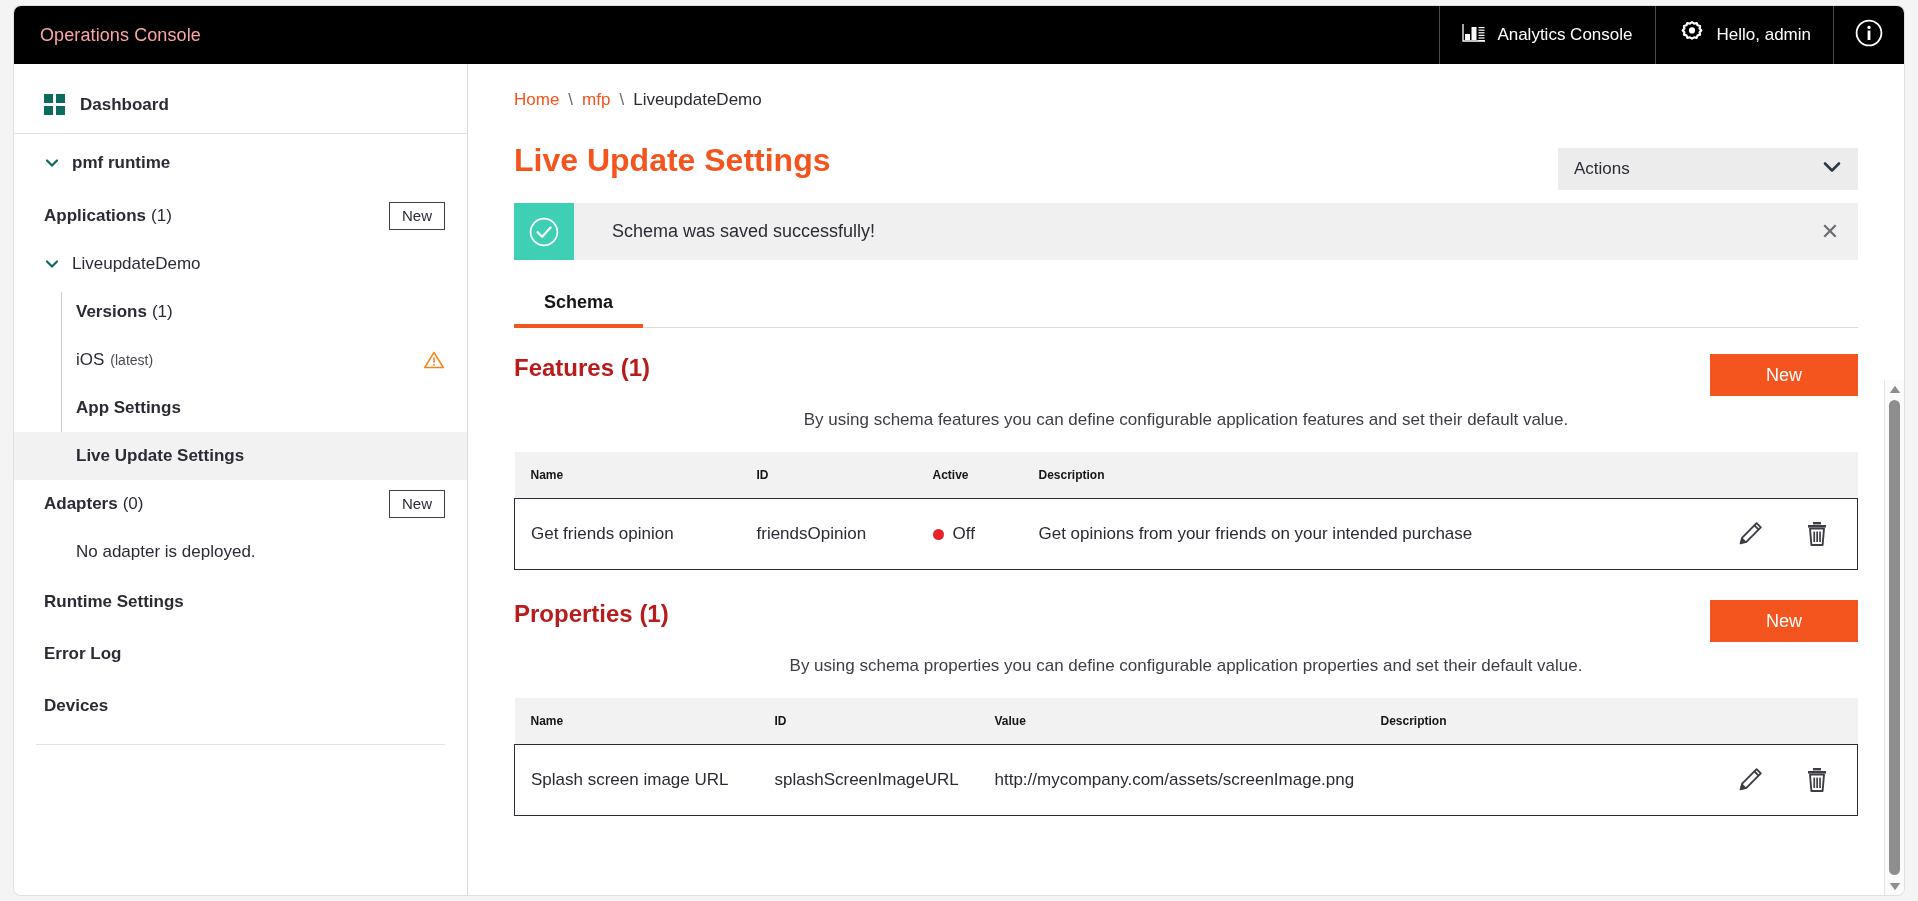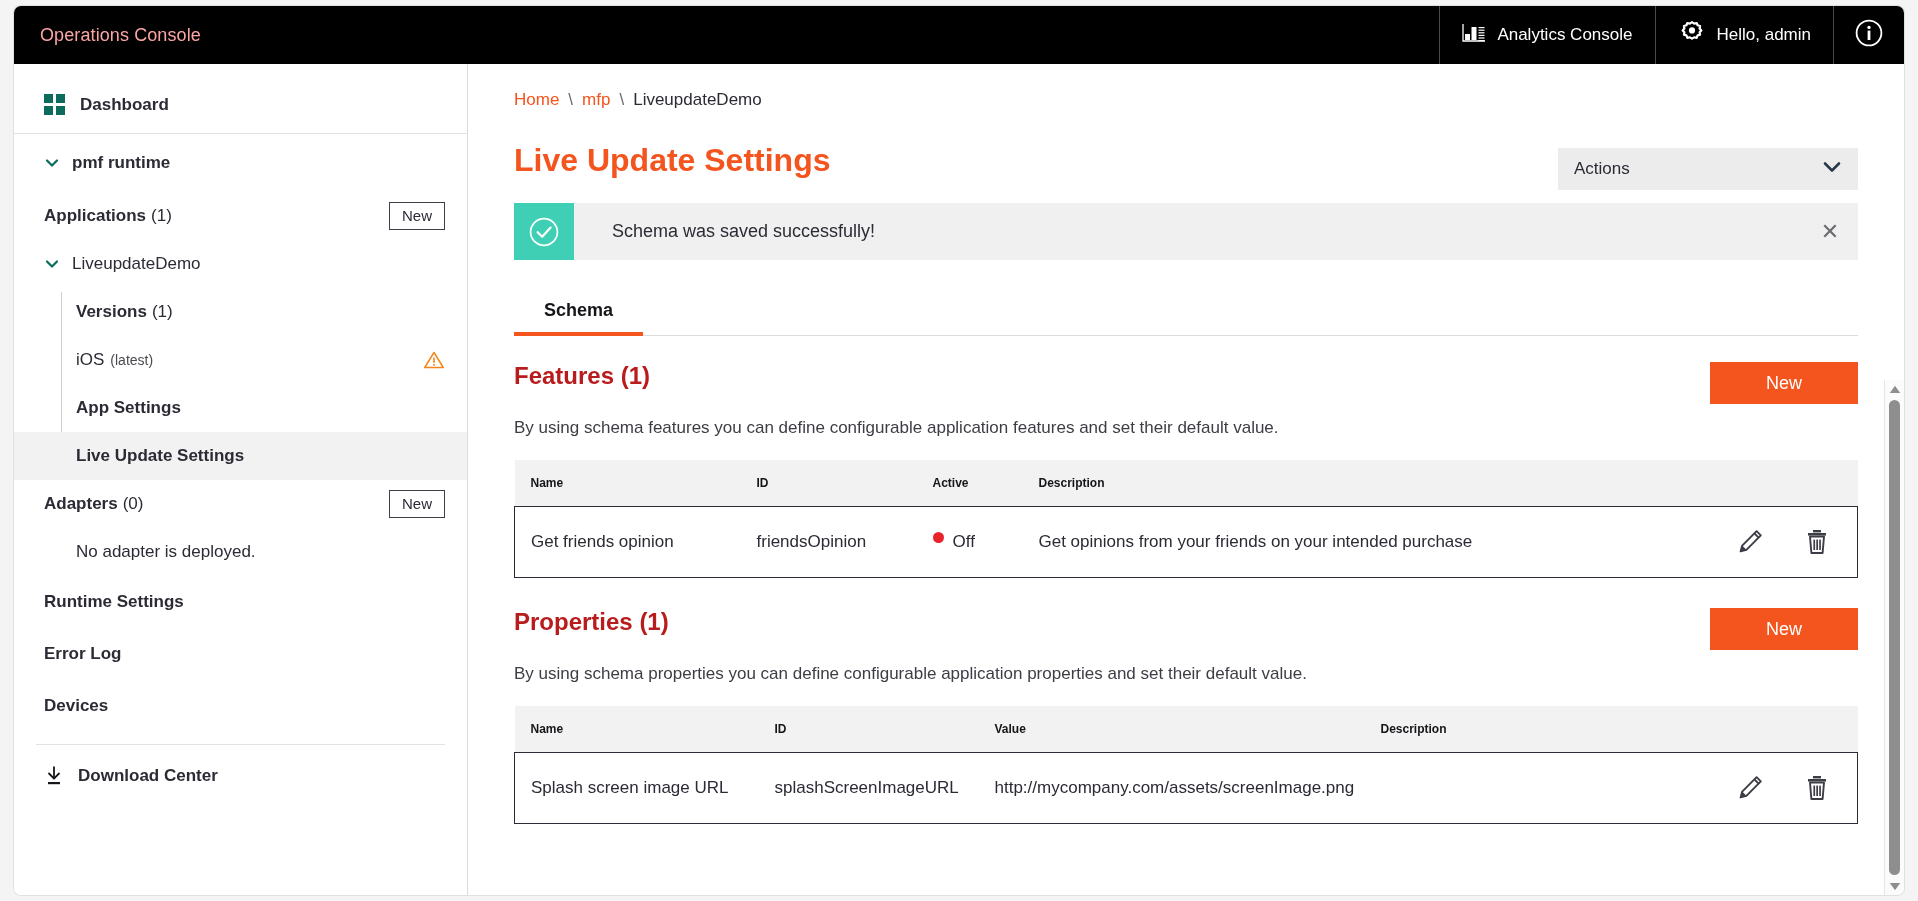--- a/index.html
+++ b/index.html
@@ -177,21 +177,21 @@
     display: flex; align-items: center; justify-content: center;
     color: #6b6b73;
     font-size: 22px;
     cursor: pointer;
     background: none; border: none;
     font-family: "Liberation Sans", sans-serif;
   }
 
   
   .tabs {
-    margin-top: 32px;
+    margin-top: 24px;
     border-bottom: 1px solid #dcdcdc;
     max-width: 1390px;
     display: flex;
   }
   .tab {
     padding: 8px 30px 14px 30px;
     font-size: 18px;
     font-weight: bold;
     color: #16161a;
     cursor: pointer;
@@ -221,20 +221,21 @@
     border: none;
     font-size: 18px;
     font-family: "Liberation Sans", sans-serif;
     width: 148px; height: 42px;
     cursor: pointer;
   }
   .section-desc {
     margin-top: 14px;
     font-size: 17px;
     color: #3d3d46;
+    text-align: center;
   }
 
   table.grid {
     margin-top: 22px;
     width: 100%;
     border-collapse: collapse;
     table-layout: fixed;
   }
   table.grid thead th {
     background: #f2f2f2;
@@ -252,21 +253,21 @@
     border-top: 1px solid #2b2b35;
     border-bottom: 1px solid #2b2b35;
     background: #ffffff;
     overflow: hidden;
     white-space: nowrap;
     text-overflow: ellipsis;
   }
   table.grid tbody td:first-child { border-left: 1px solid #2b2b35; }
   table.grid tbody td:last-child { border-right: 1px solid #2b2b35; }
 
-  .status-cell { display: flex; align-items: flex-start; gap: 9px; }
+  .status-cell { display: flex; align-items: center; gap: 9px; }
   .dot { width: 11px; height: 11px; border-radius: 50%; display: inline-block; }
 
   .row-actions { display: flex; align-items: center; justify-content: flex-end; gap: 38px; padding-right: 26px; }
   .icon-btn { background: none; border: none; cursor: pointer; display: flex; align-items: center; padding: 0; }
 
   
   .scrollbar {
     position: absolute;
     right: 0; top: 316px;
     width: 20px; height: 515px;
@@ -421,30 +422,20 @@
       <div class="side-row" style="min-height:52px;">
         <span class="side-label">Error Log</span>
       </div>
 
       <div class="side-row" style="min-height:52px;">
         <span class="side-label">Devices</span>
       </div>
 
       <div class="side-divider"></div>
 
-      <div class="side-row" style="min-height:62px;padding-left:30px;">
-        <span class="side-icon">
-          <svg width="20" height="22" viewBox="0 0 20 22">
-            <path d="M10 1.5 L10 13" stroke="#16161a" stroke-width="1.8" fill="none"></path>
-            <path d="M5 8.5 L10 13.6 L15 8.5" stroke="#16161a" stroke-width="1.8" fill="none" stroke-linecap="round" stroke-linejoin="round"></path>
-            <rect x="4" y="17" width="12" height="2.2" fill="#16161a"></rect>
-          </svg>
-        </span>
-        <span class="side-label">Download Center</span>
-      </div>
     </nav>
 
     <main class="main">
       <div class="main-inner">
 
         <div class="crumb-row">
           <span class="crumb-link">Home</span>
           <span class="crumb-sep">\</span>
           <span class="crumb-link">mfp</span>
           <span class="crumb-sep">\</span>

